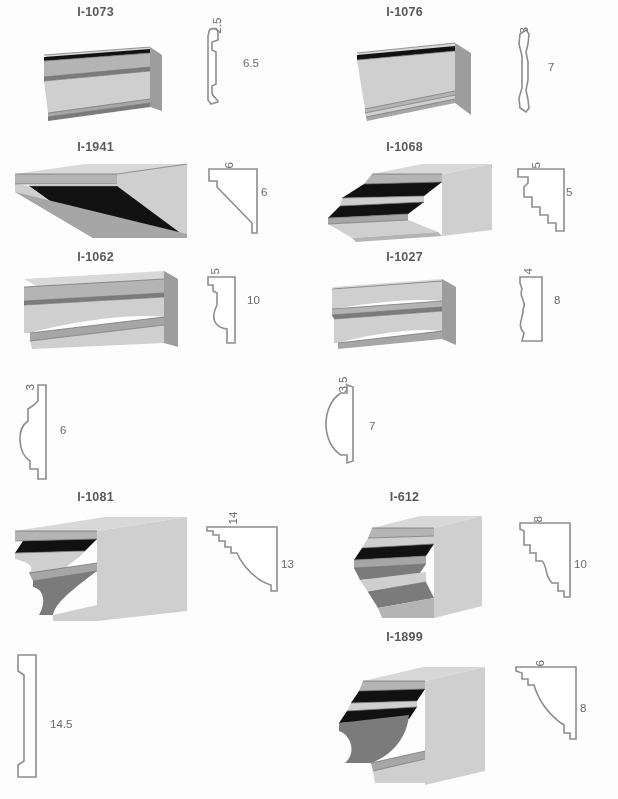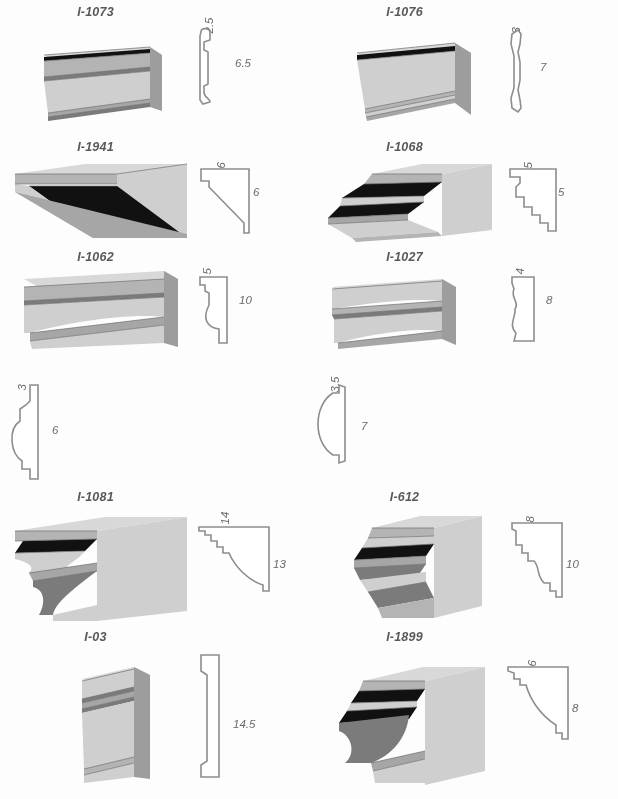--- a/index.html
+++ b/index.html
@@ -21,21 +21,20 @@
     width: 618px;
     height: 799px;
     background: #fdfdfd;
   }
   .grid {
     position: absolute;
     inset: 0;
     display: grid;
     grid-template-columns: 309px 309px;
     grid-template-rows: 135px 110px 110px 130px 140px 174px;
-    font-style: italic;
   }
   .cell {
     position: relative;
     display: grid;
     grid-template-columns: 1fr 118px;
     align-items: start;
   }
   .art-col {
     position: relative;
     height: 100%;
@@ -64,21 +63,21 @@
   }
   .iso-wrap svg { display: block; overflow: visible; }
 
   .prof-col {
     position: relative;
     height: 100%;
     width: 118px;
   }
   .prof-inner {
     position: absolute;
-    left: 0;
+    left: 8px;
     top: 0;
     width: 118px;
     height: 100%;
   }
   .prof-svg-holder {
     position: absolute;
     left: 6px;
     top: 26px;
   }
   .prof-svg-holder svg { display: block; overflow: visible; }
@@ -381,37 +380,20 @@
           <div class="prof-svg-holder">
             <svg width="64" height="94" viewBox="0 0 64 94">
               <path class="pstroke" d="M6,12 L56,12 L56,86 L50,86 L50,80 L44,80 L44,72 L38,72 C30,64 34,56 28,50 L22,50 L22,42 L16,42 L16,34 L10,34 L10,20 L6,18 Z"></path>
             </svg>
           </div>
         </div>
       </div>
     </div>
 
     <div class="cell">
-      <div class="art-col">
-        <div class="code">I-03</div>
-        <div class="iso-wrap">
-          <svg width="140" height="130" viewBox="0 0 140 130">
-            <polygon class="f-top" points="56,22 108,10 124,18 72,30"></polygon>
-            <polygon class="f-light" points="56,24 108,12 108,30 56,42"></polygon>
-            <polygon class="f-dark" points="56,42 108,30 108,34 56,46"></polygon>
-            <polygon class="f-mid2" points="56,46 108,34 108,40 56,52"></polygon>
-            <polygon class="f-dark" points="56,52 108,40 108,44 56,56"></polygon>
-            <polygon class="f-light" points="56,56 108,44 108,100 58,112"></polygon>
-            <polygon class="f-mid" points="58,112 108,100 108,106 58,118"></polygon>
-            <polygon class="f-light" points="58,118 108,106 108,120 58,126"></polygon>
-            <polygon class="f-face" points="108,10 124,18 124,122 108,120"></polygon>
-            <path class="e-line" d="M56,24 L108,12 M56,42 L108,30 M56,46 L108,34 M56,52 L108,40 M58,112 L108,100 M58,118 L108,106"></path>
-          </svg>
-        </div>
-      </div>
       <div class="prof-col">
         <div class="prof-inner">
           <div class="dim dim-w" style="left:20px; top:26px;">3</div>
           <div class="dim dim-h" style="left:42px; top:94px;">14.5</div>
           <div class="prof-svg-holder">
             <svg width="34" height="130" viewBox="0 0 34 130">
               <path class="pstroke" d="M4,4 L22,4 L22,126 L4,126 L4,114 L10,110 L10,24 L4,20 Z"></path>
             </svg>
           </div>
         </div>

